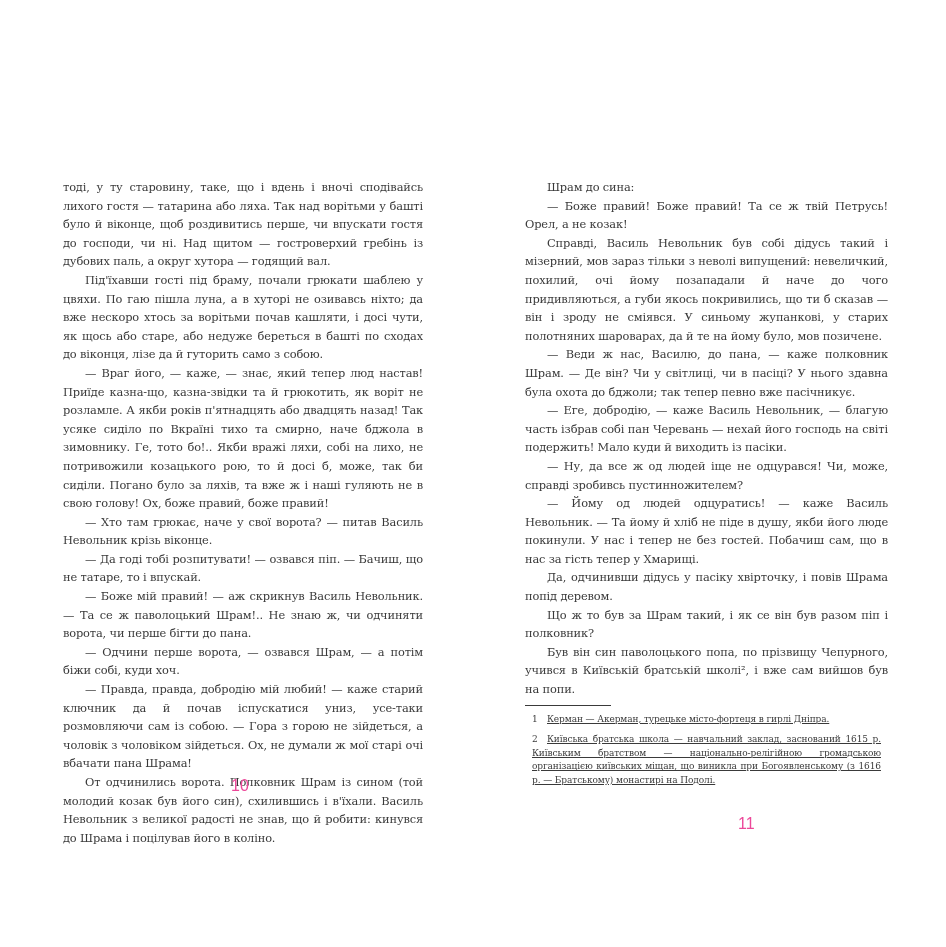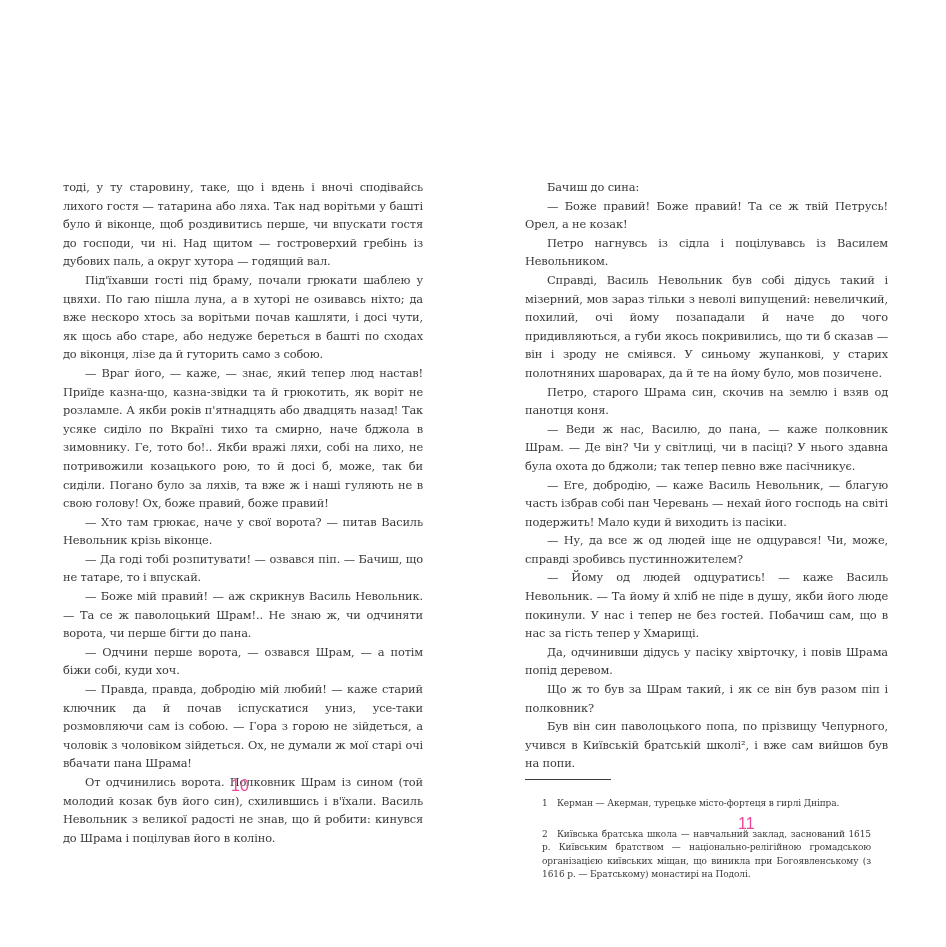--- a/index.html
+++ b/index.html
@@ -14,26 +14,27 @@
     line-height: 18.6px;
     text-align: justify;
     text-align-last: left;
     hyphens: manual;
     letter-spacing: -0.15px;
   }
   .text p.indent { text-indent: 22px; }
   .text p.cont { text-indent: 0; }
   .fn-rule { width: 86px; height: 0; border-top: 1px solid #3a3a3a; margin: 6px 0 4px 0; }
   .footnotes p {
-    margin: 17px;
+    margin: 7px;
     font-size: 9px;
     line-height: 13.5px;
     text-align: justify;
     text-align-last: left;
     letter-spacing: -0.1px;
+    text-decoration: underline;
   }
   .footnotes .fn-num { display: inline-block; width: 15px; }
   .page-number {
     position: absolute;
     top: 777px;
     font-family: Liberation Sans, sans-serif;
     font-size: 16px;
     color: #ec4899;
   }
   .pn-left { left: 231px; }
@@ -55,25 +56,23 @@
       <p class="indent">— Одчини перше ворота, — озвався Шрам, — а потім біжи собі, куди хоч.</p>
       <p class="indent">— Правда, правда, добродію мій любий! — каже старий ключник да й почав іспускатися униз, усе-таки розмовляючи сам із собою. — Гора з горою не зійдеться, а чоловік з чоловіком зійдеться. Ох, не думали ж мої старі очі вбачати пана Шрама!</p>
       <p class="indent">От одчинились ворота. Полковник Шрам із сином (той молодий козак був його син), схилившись і в'їхали. Василь Невольник з великої радості не знав, що й робити: кинувся до Шрама і поцілував його в коліно.</p>
     </div>
   </div>
 
   <div class="page-number pn-left">10</div>
 
   <div class="page page-right">
     <div class="text">
-      <p class="indent">Бачиш до сина:</p>
+      <p class="indent">Шрам до сина:</p>
       <p class="indent">— Боже правий! Боже правий! Та се ж твій Петрусь! Орел, а не козак!</p>
-      <p class="indent">Петро нагнувсь із сідла і поцілувавсь із Василем Невольником.</p>
       <p class="indent">Справді, Василь Невольник був собі дідусь такий і мізерний, мов зараз тільки з неволі випущений: невеличкий, похилий, очі йому позападали й наче до чого придивляються, а губи якось покривились, що ти б сказав — він і зроду не сміявся. У синьому жупанкові, у старих полотняних шароварах, да й те на йому було, мов позичене.</p>
-      <p class="indent">Петро, старого Шрама син, скочив на землю і взяв од панотця коня.</p>
       <p class="indent">— Веди ж нас, Василю, до пана, — каже полковник Шрам. — Де він? Чи у світлиці, чи в пасіці? У нього здавна була охота до бджоли; так тепер певно вже пасічникує.</p>
       <p class="indent">— Еге, добродію, — каже Василь Невольник, — благую часть ізбрав собі пан Черевань — нехай його господь на світі подержить! Мало куди й виходить із пасіки.</p>
       <p class="indent">— Ну, да все ж од людей іще не одцурався! Чи, може, справді зробивсь пустинножителем?</p>
       <p class="indent">— Йому од людей одцуратись! — каже Василь Невольник. — Та йому й хліб не піде в душу, якби його люде покинули. У нас і тепер не без гостей. Побачиш сам, що в нас за гість тепер у Хмарищі.</p>
       <p class="indent">Да, одчинивши дідусь у пасіку хвірточку, і повів Шрама попід деревом.</p>
       <p class="indent">Що ж то був за Шрам такий, і як се він був разом піп і полковник?</p>
       <p class="indent">Був він син паволоцького попа, по прізвищу Чепурного, учився в Київській братській школі², і вже сам вийшов був на попи.</p>
     </div>
     <div class="fn-rule"></div>
     <div class="footnotes">

